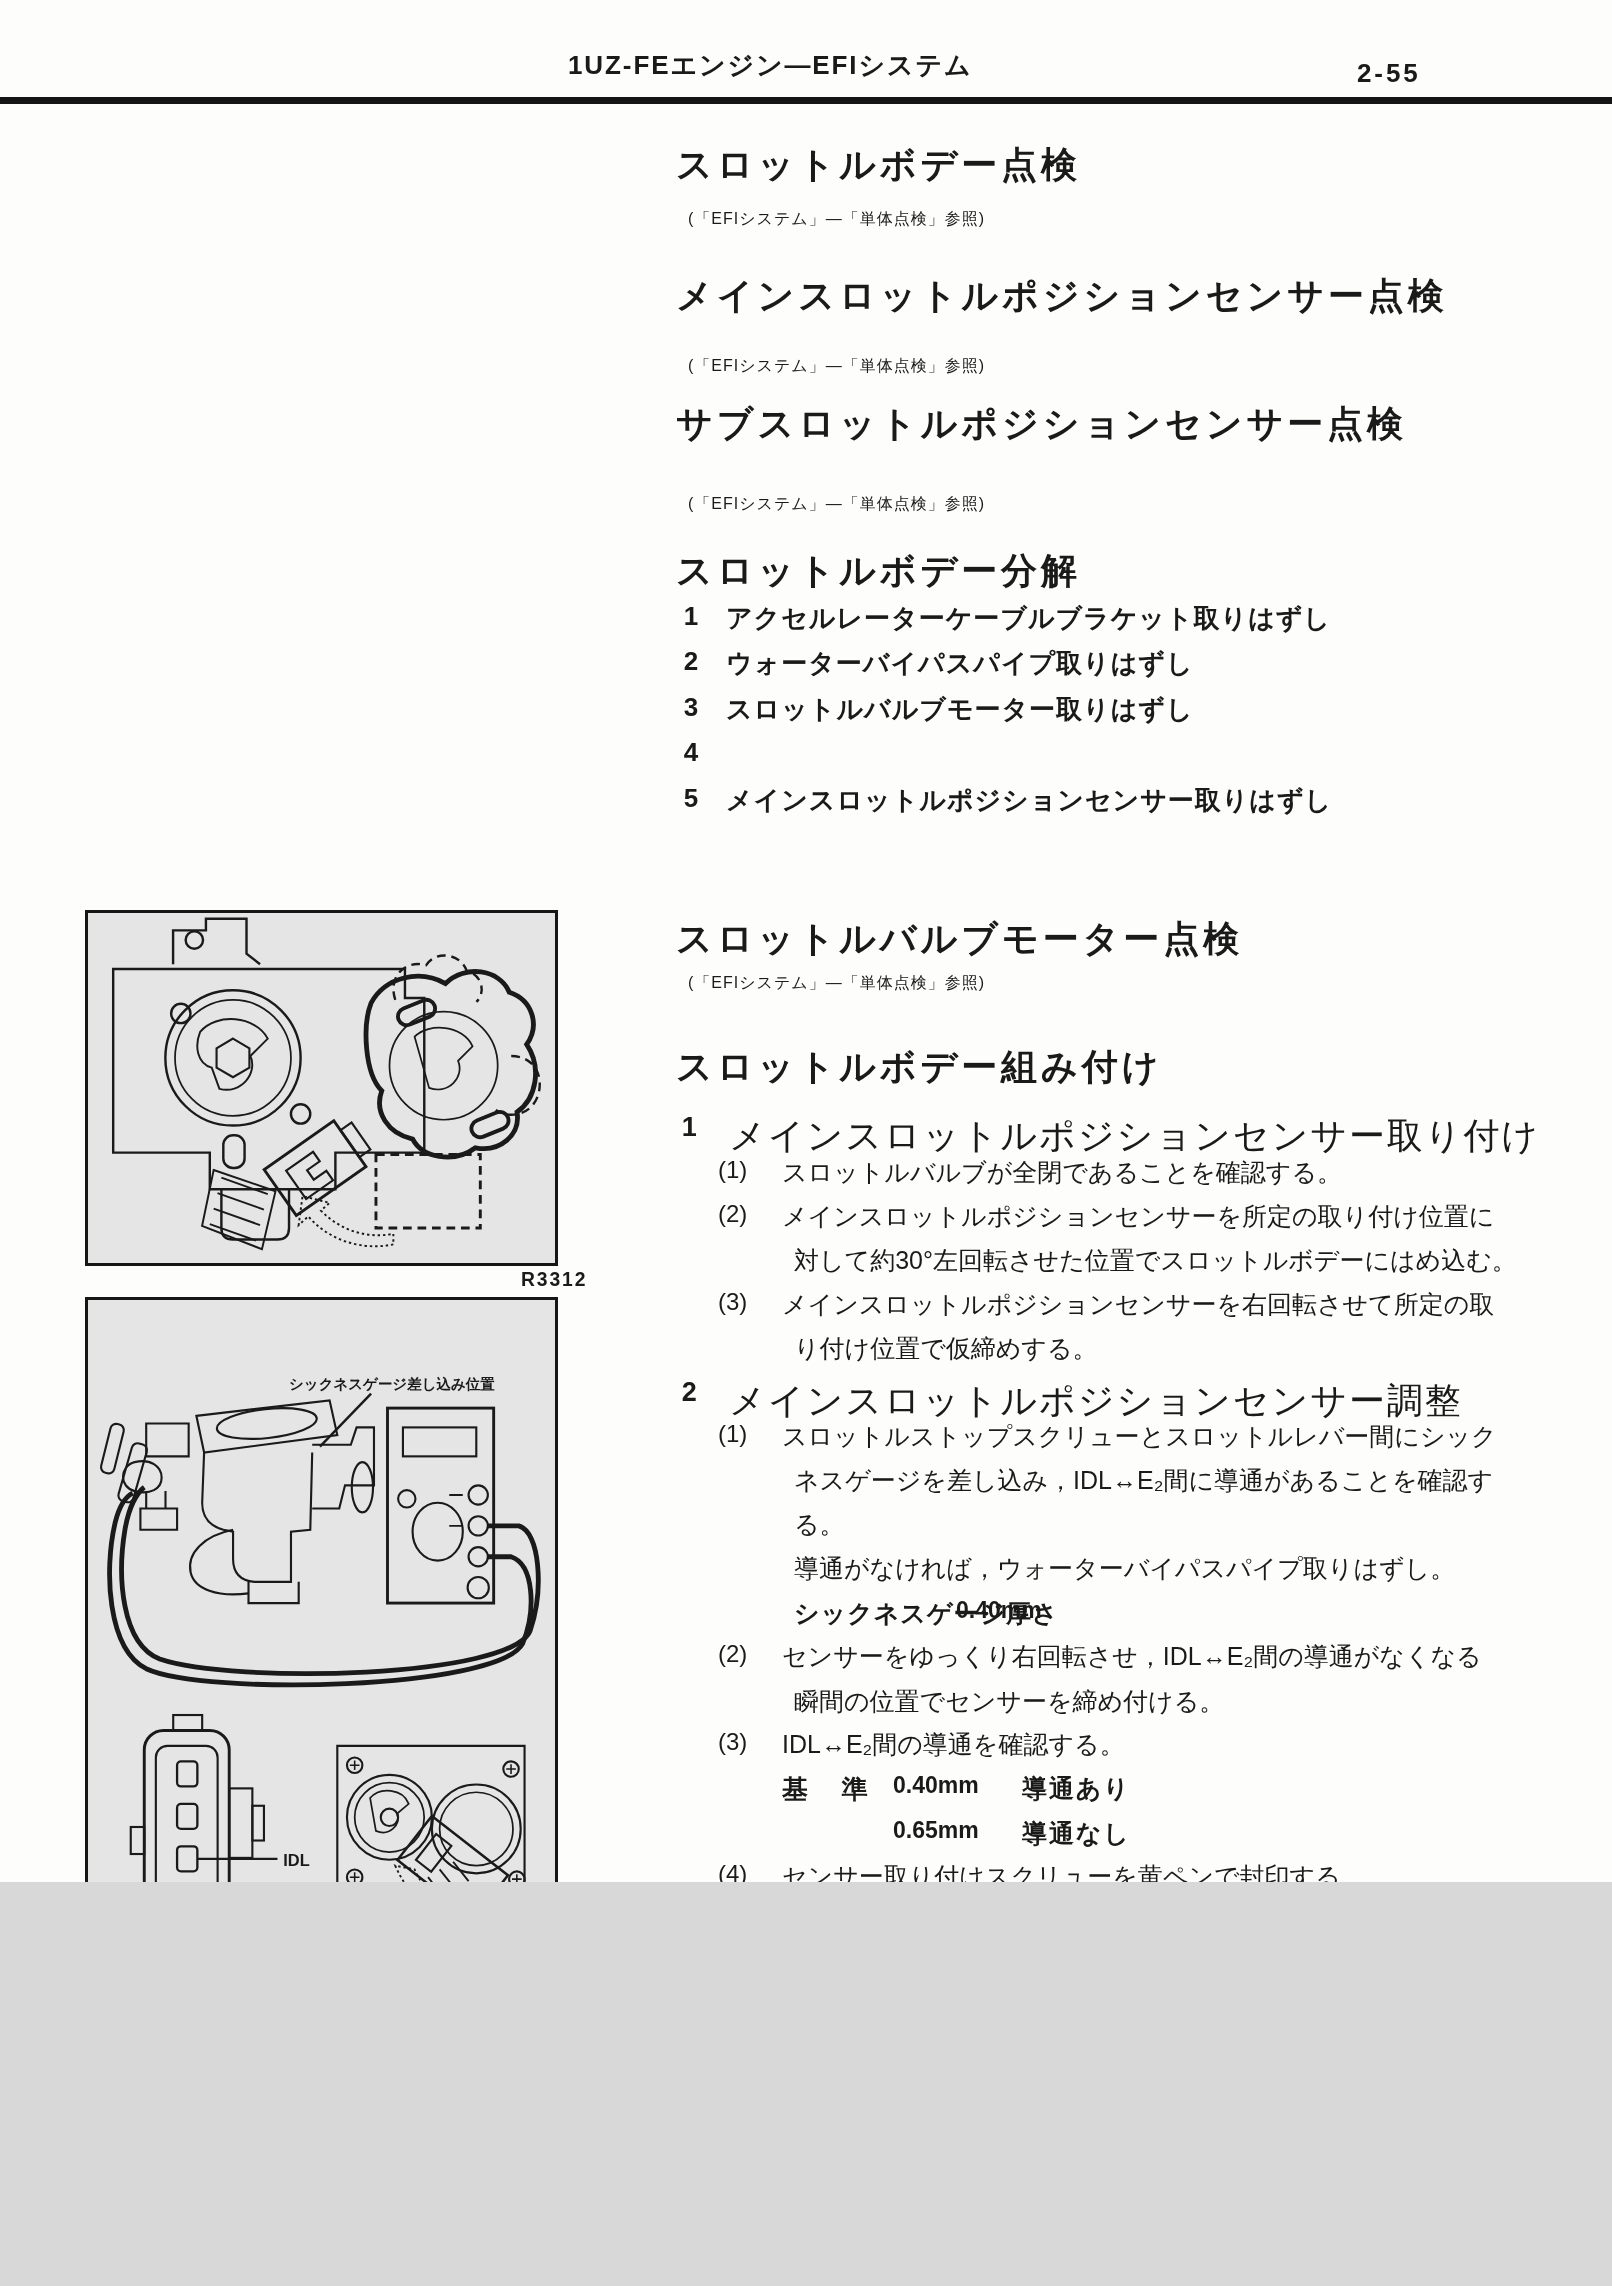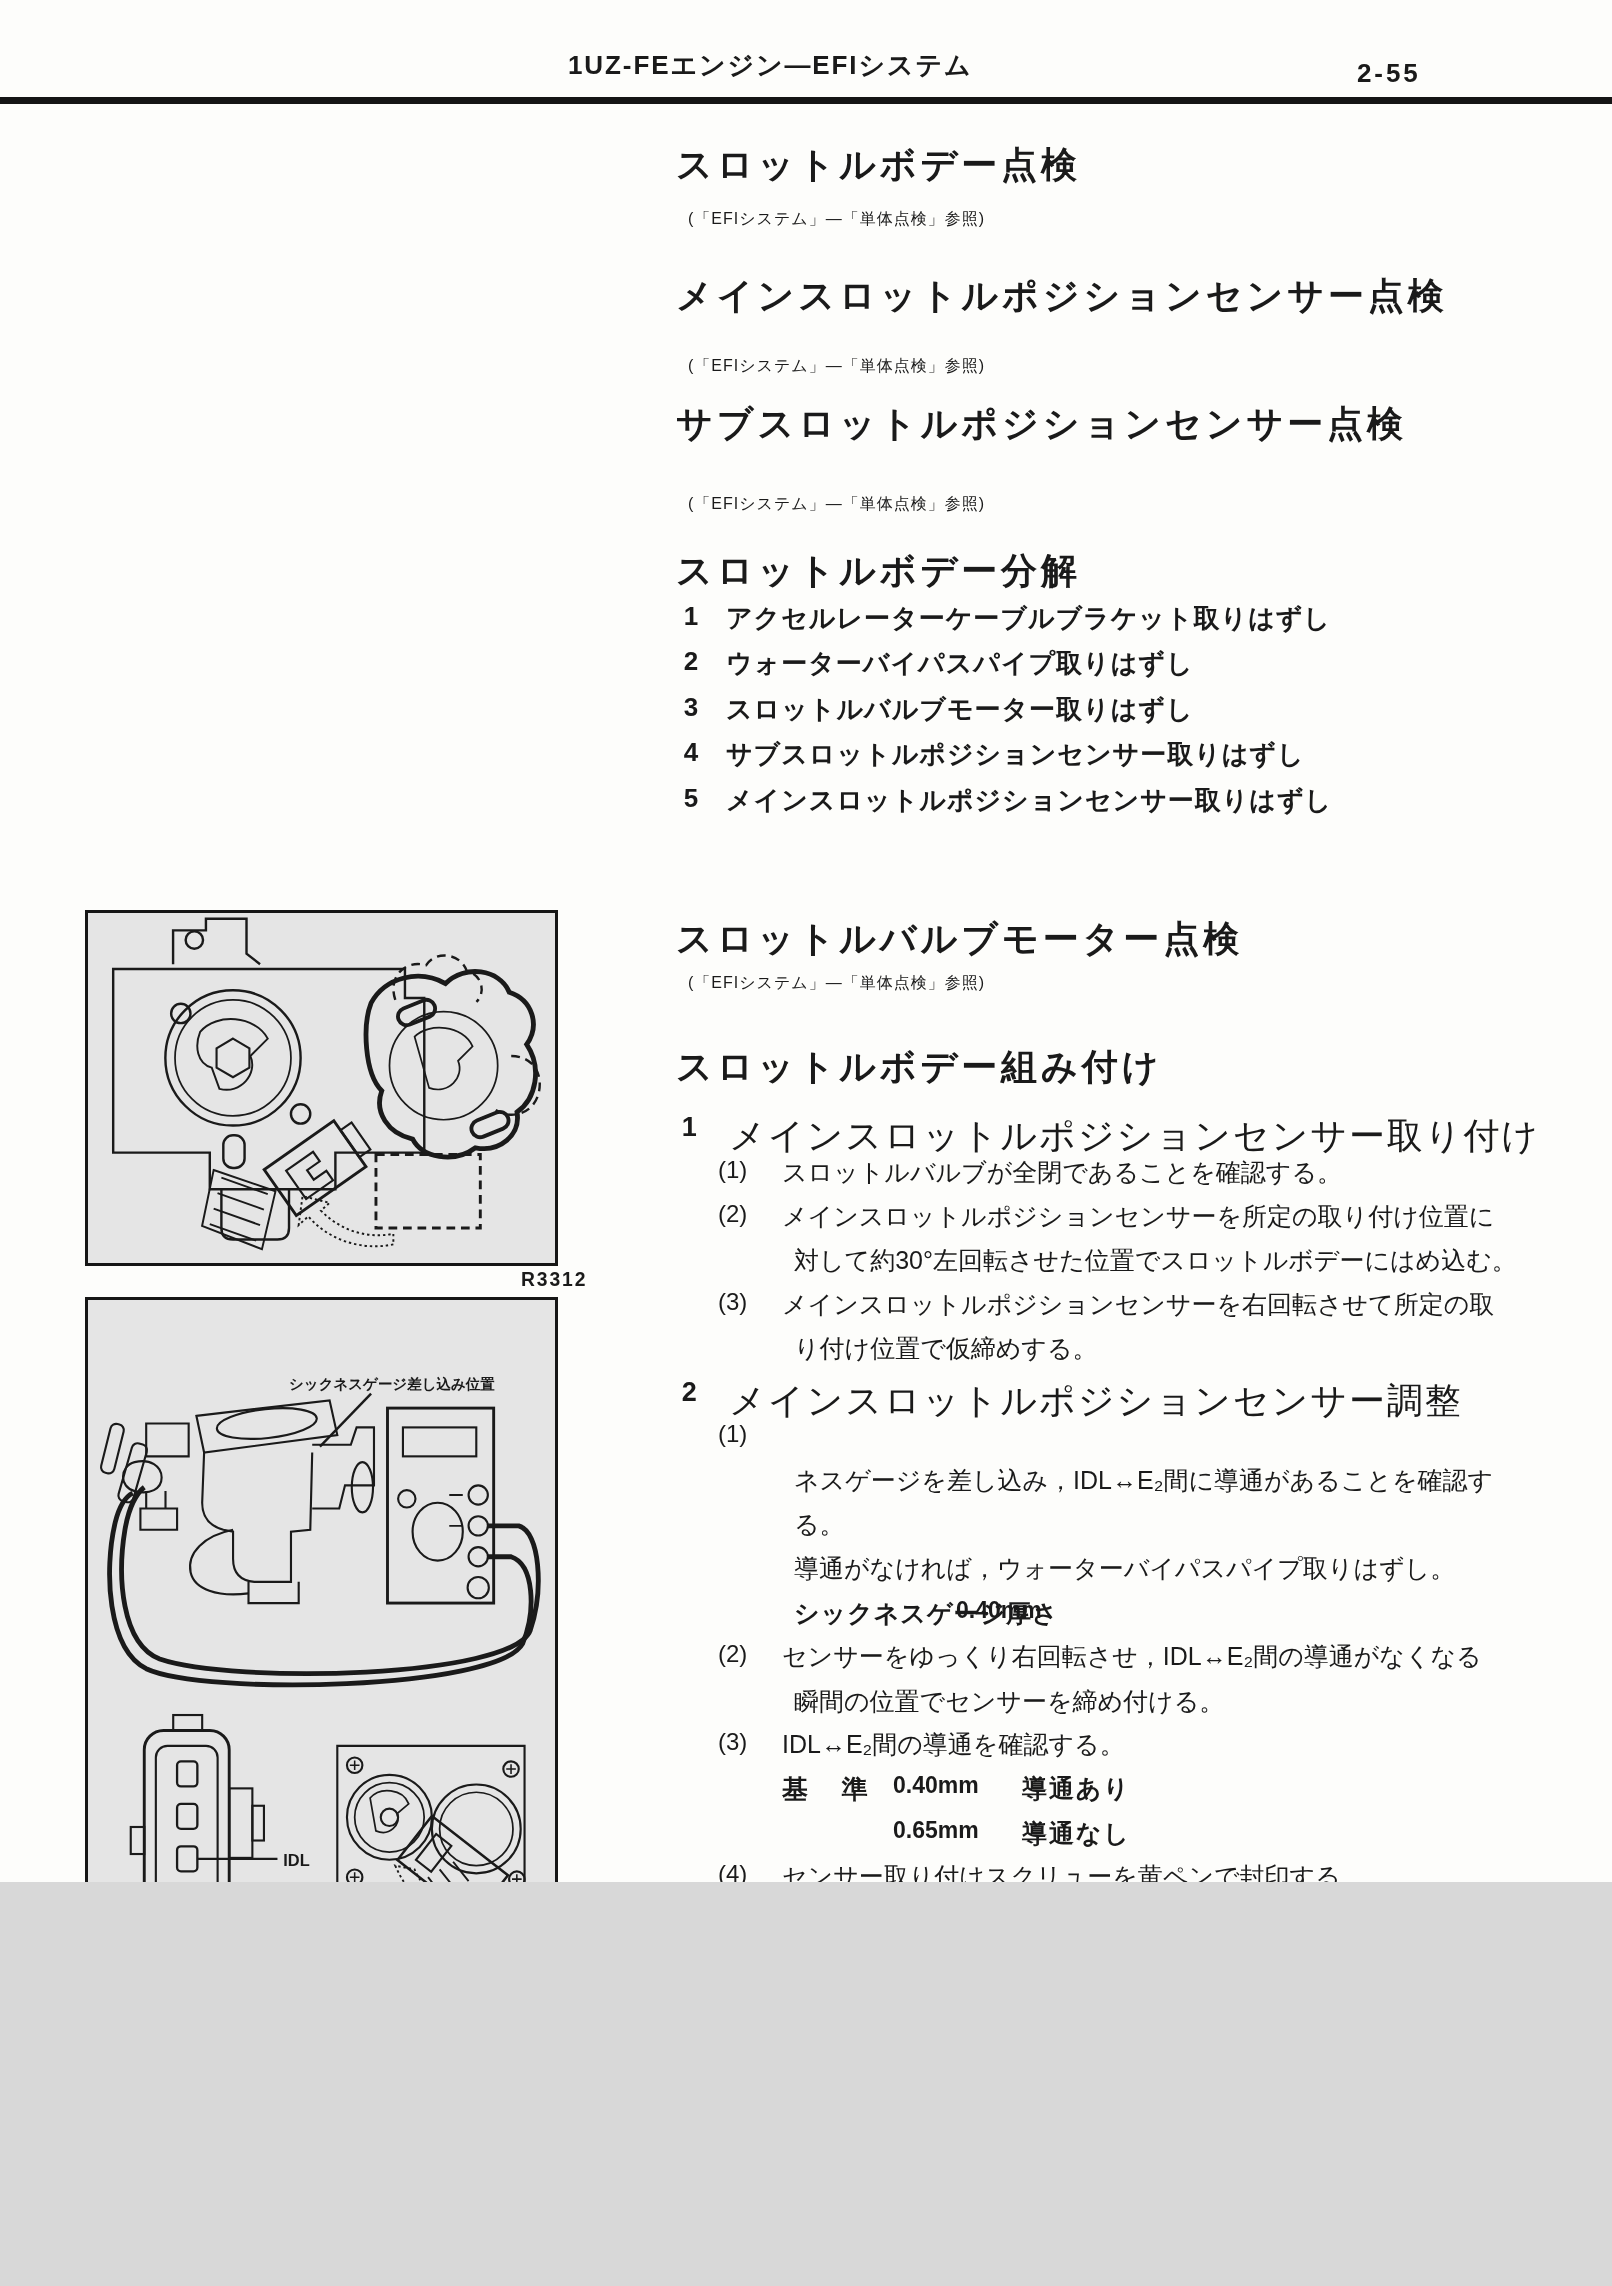--- a/index.html
+++ b/index.html
@@ -76,21 +76,20 @@
       <div class="dis-row" style="top: 45px;">
         <span class="dis-num">2</span>
         <span class="dis-text">ウォーターバイパスパイプ取りはずし</span>
       </div>
       <div class="dis-row" style="top: 91px;">
         <span class="dis-num">3</span>
         <span class="dis-text">スロットルバルブモーター取りはずし</span>
       </div>
       <div class="dis-row" style="top: 136px;">
         <span class="dis-num">4</span>
-        <span class="dis-text">サブスロットルポジションセンサー取りはずし</span>
       </div>
       <div class="dis-row" style="top: 182px;">
         <span class="dis-num">5</span>
         <span class="dis-text">メインスロットルポジションセンサー取りはずし</span>
       </div>
     </div>
 
   <div class="h1" style="top:915px">スロットルバルブモーター点検</div>
   <div class="ref" style="top:973px">(「EFIシステム」—「単体点検」参照)</div>
 
@@ -118,20 +117,21 @@
       </div>
       <div class="proc-line" style="top: 220px;">
         <span class="pcont">り付け位置で仮締めする。</span>
       </div>
       <div class="proc-line" style="top: 265px;">
         <span class="pnum">2</span>
         <span class="ptitle">メインスロットルポジションセンサー調整</span>
       </div>
       <div class="proc-line" style="top: 308px;">
         <span class="pmark">(1)</span>
+        <span class="ptext">スロットルストップスクリューとスロットルレバー間にシック</span>
       </div>
       <div class="proc-line" style="top: 352px;">
         <span class="pcont">ネスゲージを差し込み，IDL↔E₂間に導通があることを確認す</span>
       </div>
       <div class="proc-line" style="top: 396px;">
         <span class="pcont">る。</span>
       </div>
       <div class="proc-line" style="top: 440px;">
         <span class="pcont">導通がなければ，ウォーターバイパスパイプ取りはずし。</span>
       </div>

